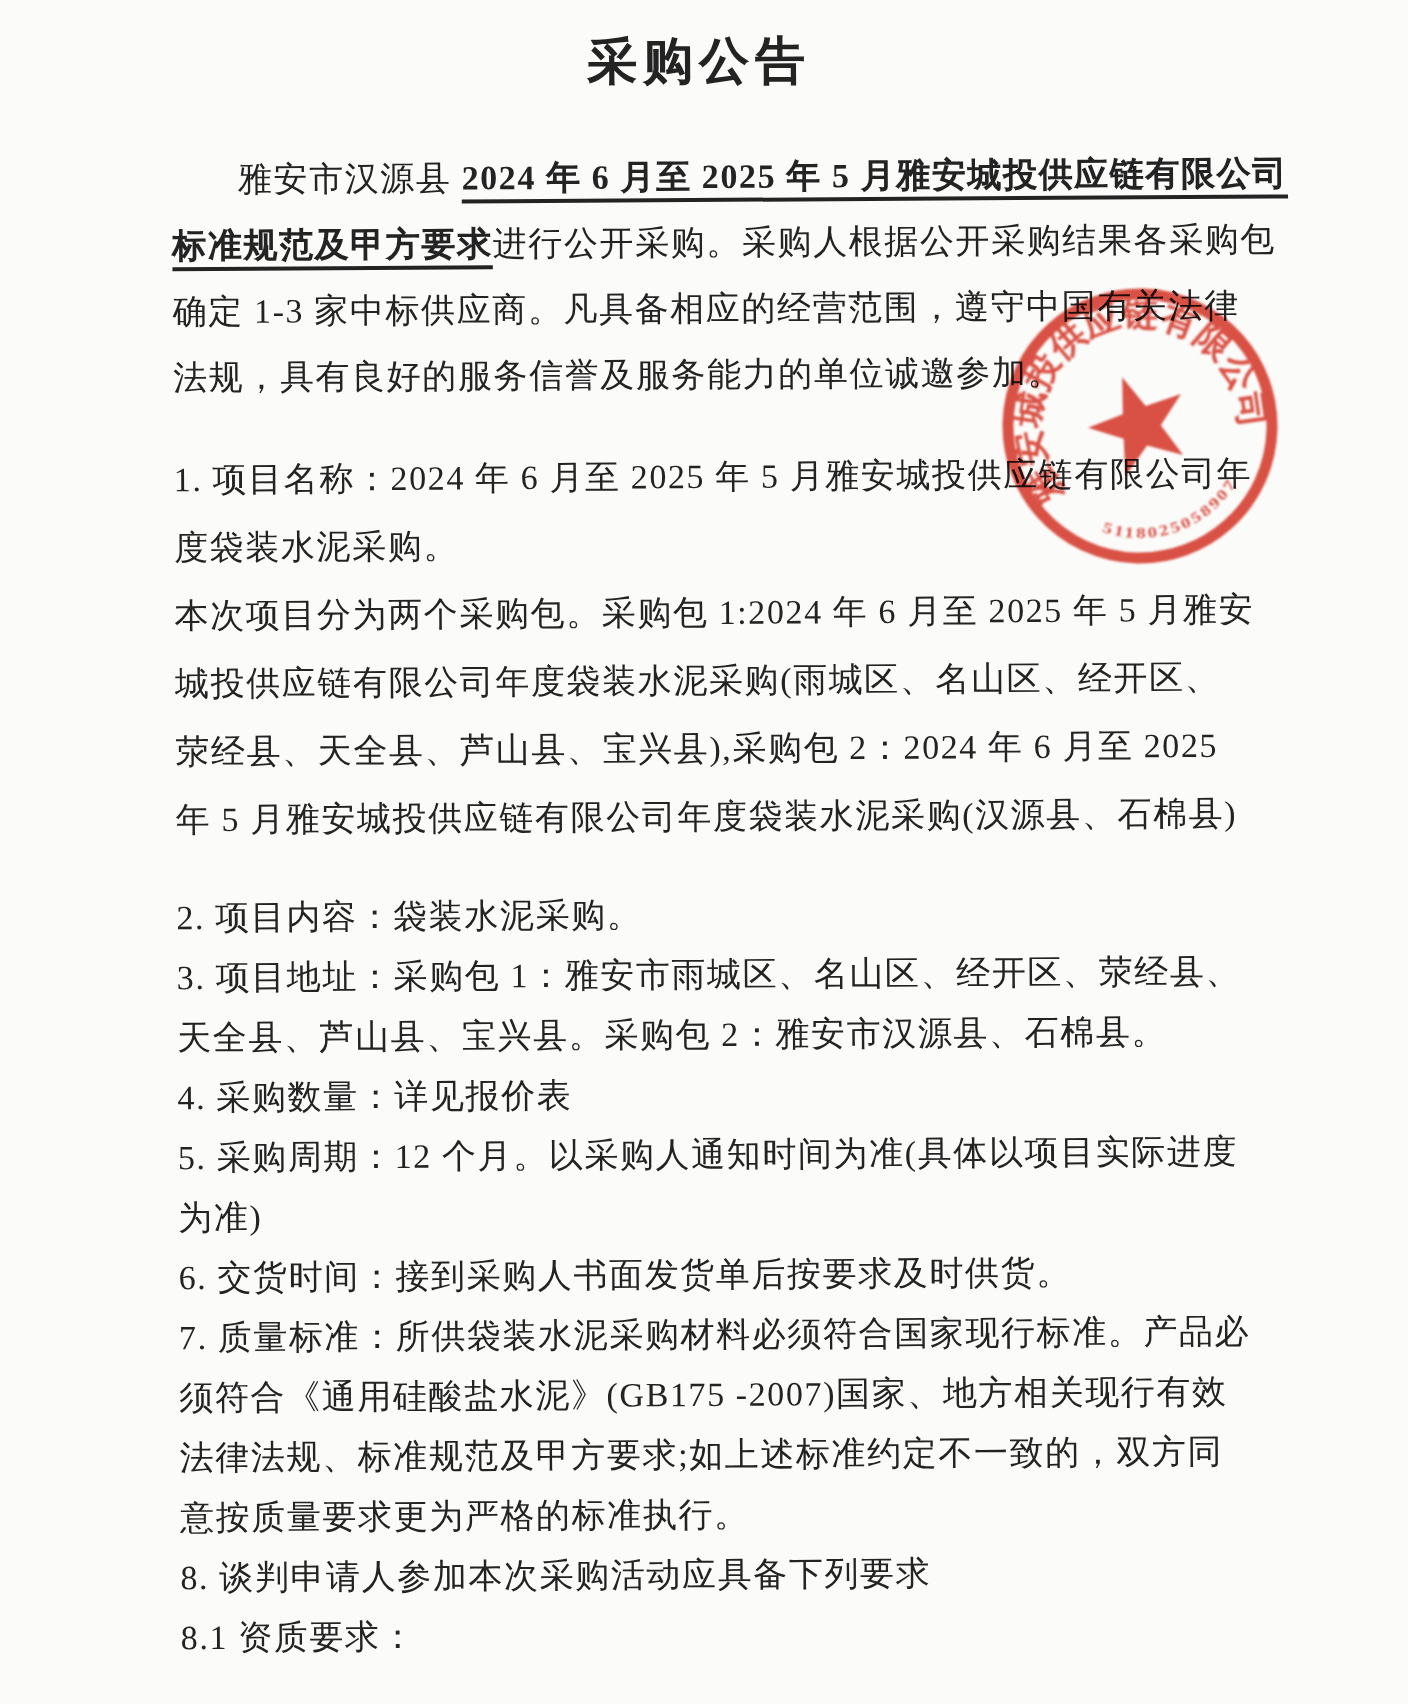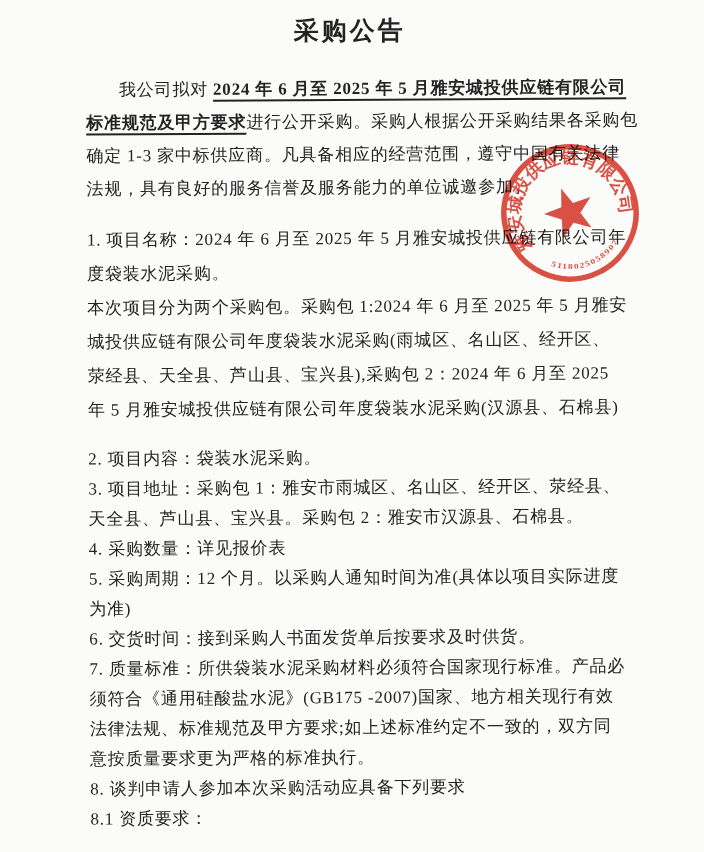--- a/index.html
+++ b/index.html
@@ -46,21 +46,21 @@
 </style>
 </head>
 <body>
 
 <div class="page">
   <div class="content">
 
     <div class="doc-title">采购公告</div>
 
     <div class="textblock intro">
-      <div class="line first"><span>我公司拟对 </span><span class="u">2024 年 6 月至 2025 年 5 月雅安城投供应链有限公司</span></div>
+      <div class="line first"><span>雅安市汉源县 </span><span class="u">2024 年 6 月至 2025 年 5 月雅安城投供应链有限公司</span></div>
       <div class="line"><span class="u">标准规范及甲方要求</span><span>进行公开采购。采购人根据公开采购结果各采购包</span></div>
       <div class="line">确定 1-3 家中标供应商。凡具备相应的经营范围，遵守中国有关法律</div>
       <div class="line">法规，具有良好的服务信誉及服务能力的单位诚邀参加。</div>
     </div>
 
     <div class="textblock sec1">
       <div class="line">1. 项目名称：2024 年 6 月至 2025 年 5 月雅安城投供应链有限公司年</div>
       <div class="line">度袋装水泥采购。</div>
       <div class="line">本次项目分为两个采购包。采购包 1:2024 年 6 月至 2025 年 5 月雅安</div>
       <div class="line">城投供应链有限公司年度袋装水泥采购(雨城区、名山区、经开区、</div>

